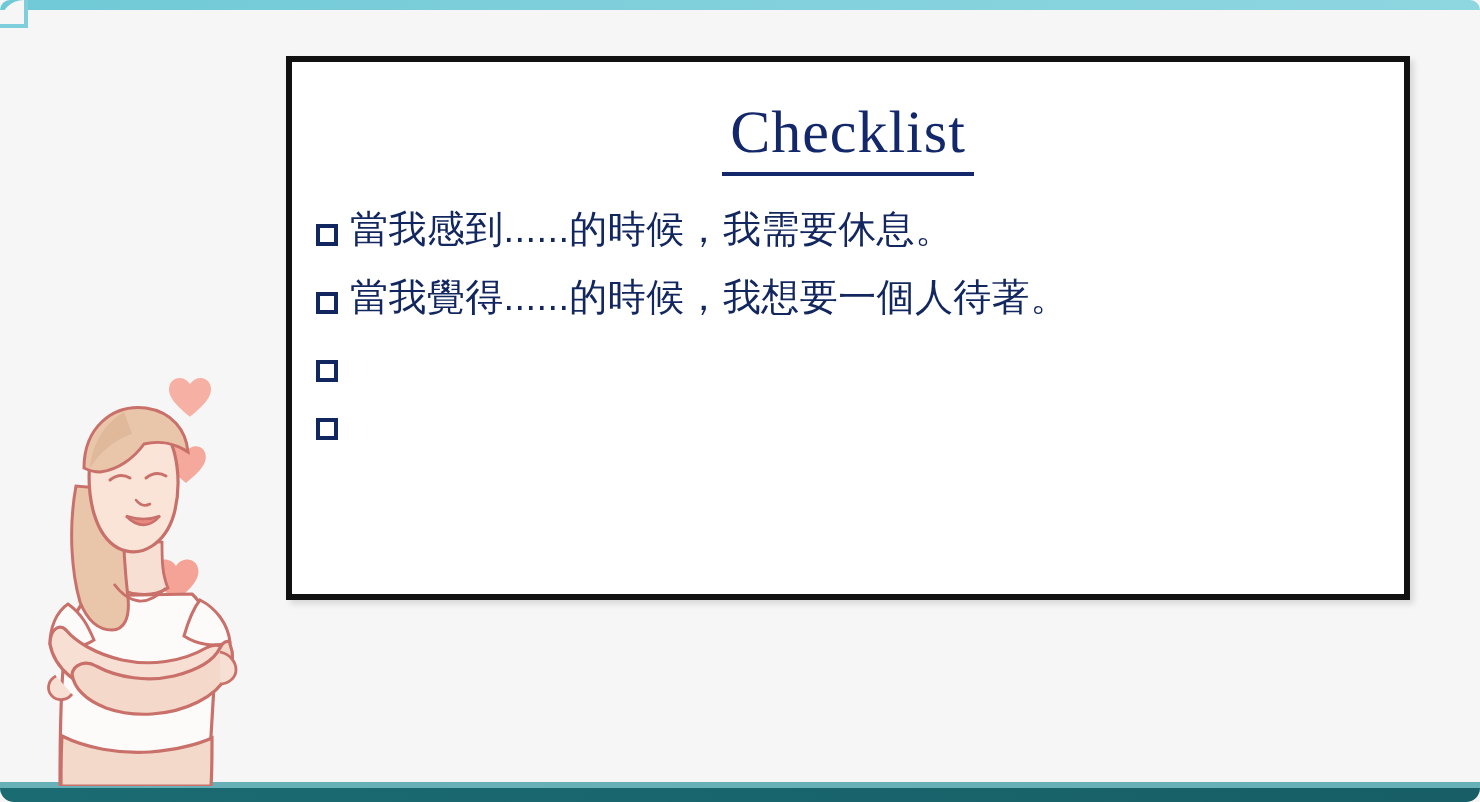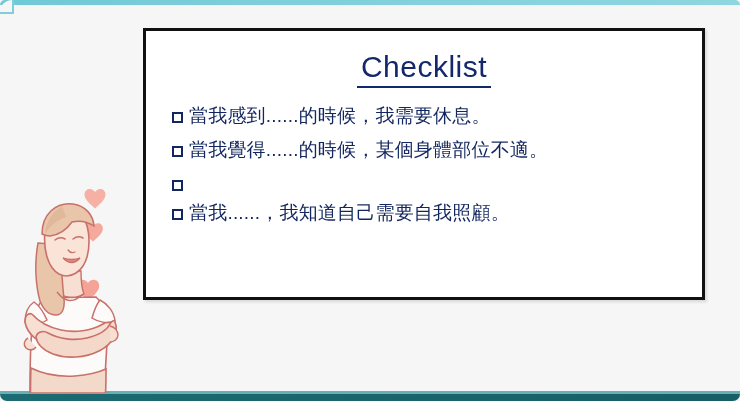--- a/index.html
+++ b/index.html
@@ -89,26 +89,27 @@
     font-weight: 400;
     letter-spacing: .5px;
     margin: 20px 0 0 0;
     line-height: 1.05;
     display: block;
   }
   .card-title .t-inner {
     display: inline-block;
     border-bottom: 2px solid #13276b;
     padding: 0 4px 3px 4px;
+    font-family: Liberation Serif, serif;
   }
 
   .list {
     list-style: none;
     margin: 16px 0 0 0;
-    padding: 0 0 0 26px;
+    padding: 0 0 0 12px;
   }
   .list-item {
     display: flex;
     align-items: flex-start;
     margin: 0 0 10px 0;
     color: #12265f;
     font-size: 19px;
     line-height: 1.28;
     white-space: nowrap;
   }
@@ -181,26 +182,25 @@
       <span class="t-inner">Checklist</span>
     </div>
 
     <ul class="list">
       <li class="list-item">
         <span class="bullet"></span>
         <span class="item-text">當我感到......的時候，我需要休息。</span>
       </li>
       <li class="list-item">
         <span class="bullet"></span>
-        <span class="item-text">當我覺得......的時候，某個身體部位不適。</span>
-      </li>
-      <li class="list-item">
-        <span class="bullet"></span>
-      </li>
-      <li class="list-item">
-        <span class="bullet"></span>
-        <span class="item-text">當我......，我知道自己需要自我照顧。</span>
+        <span class="item-text">當我覺得......的時候，我想要一個人待著。</span>
+      </li>
+      <li class="list-item">
+        <span class="bullet"></span>
+      </li>
+      <li class="list-item">
+        <span class="bullet"></span>
       </li>
     </ul>
 
   </div>
 
 </div>
 
 </body></html>

